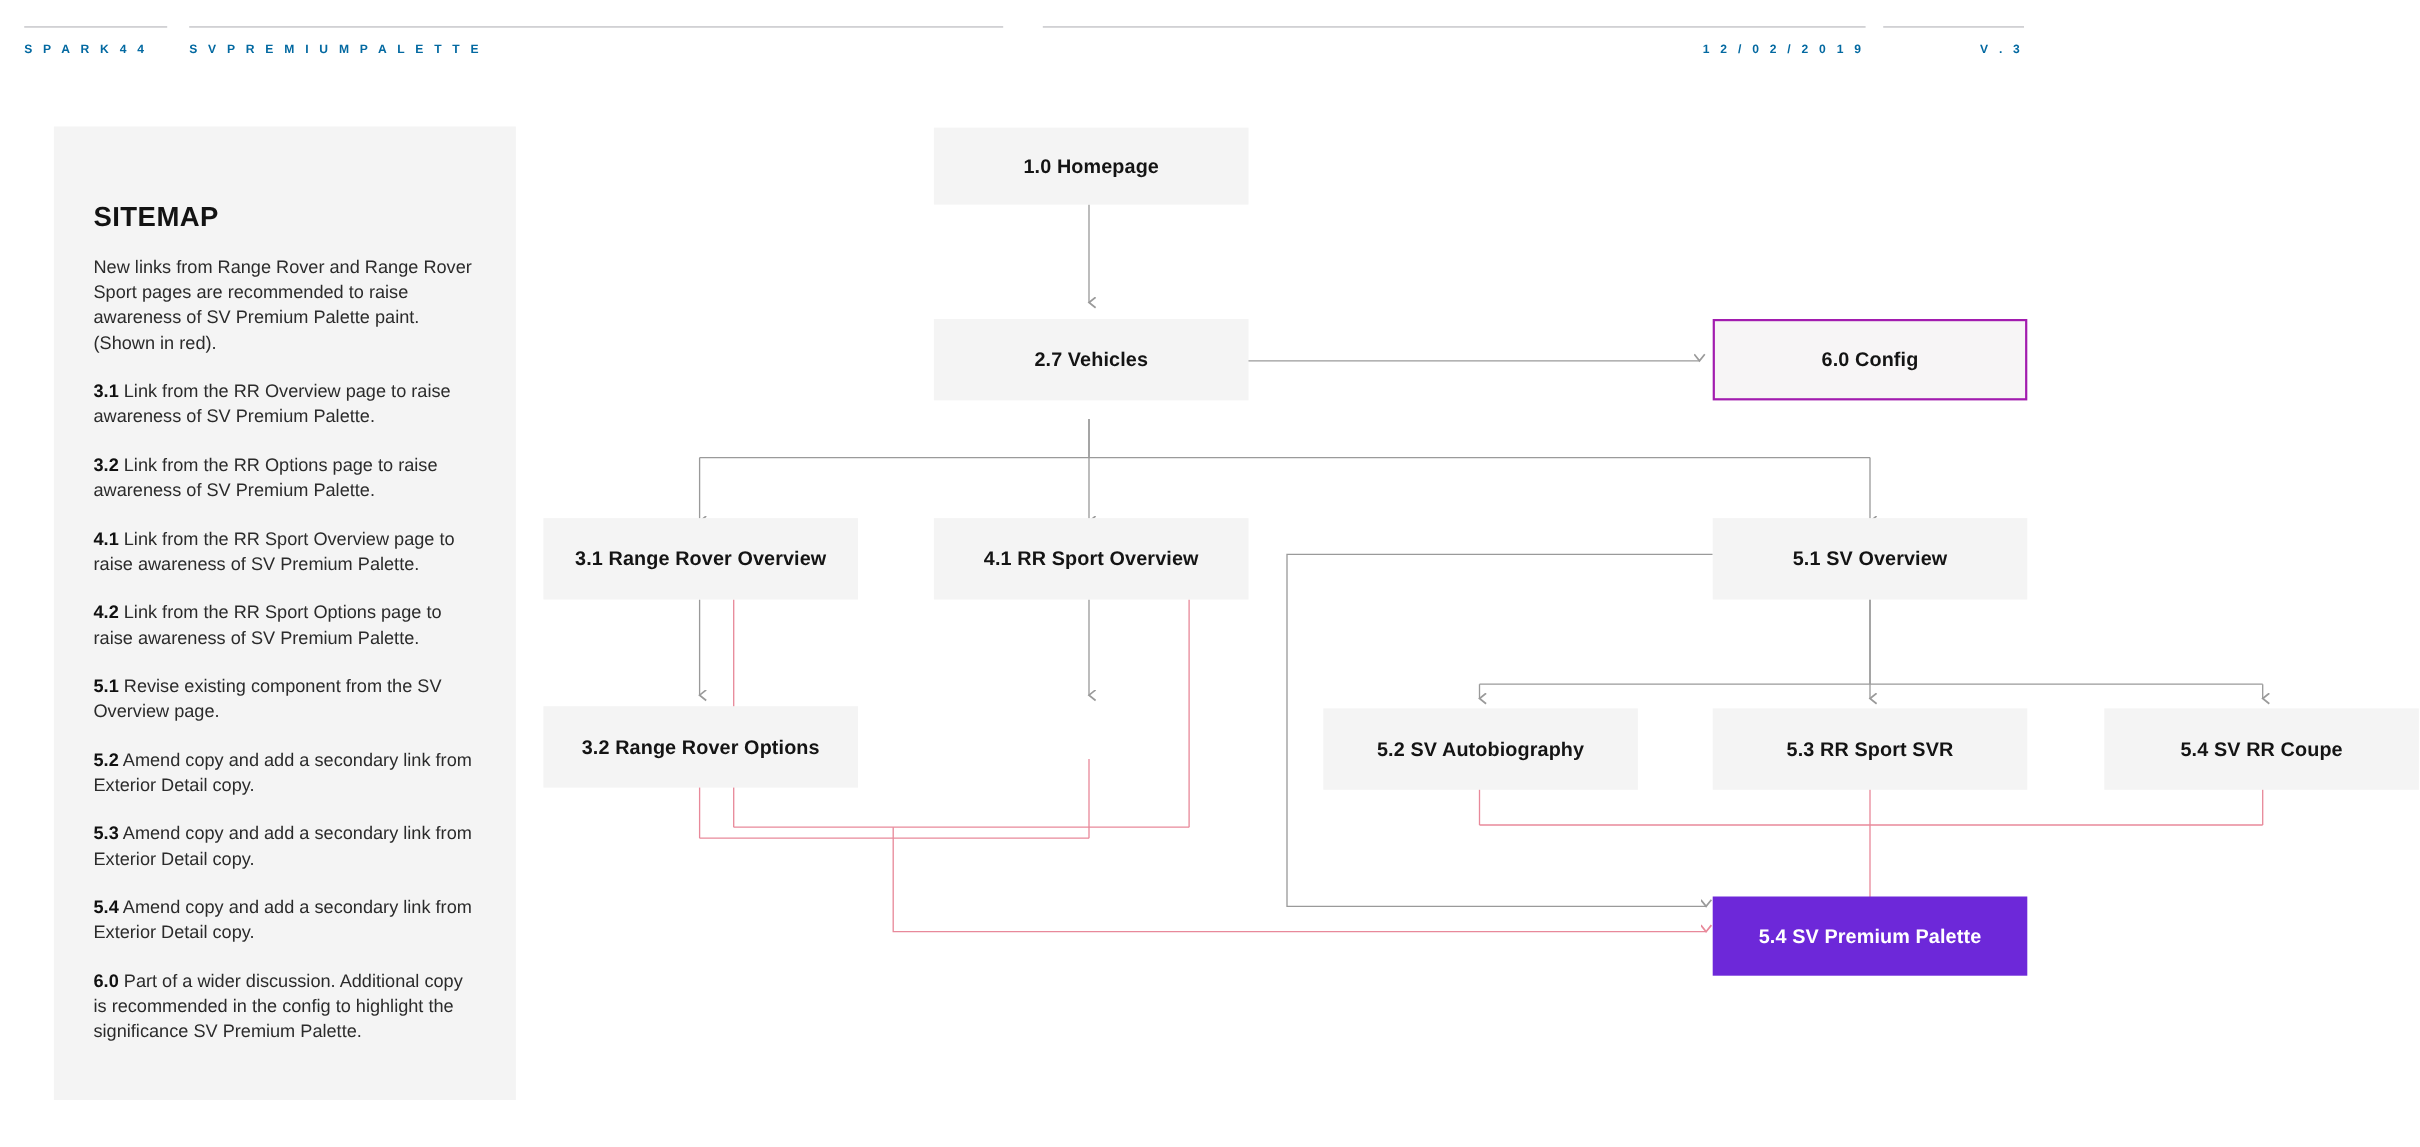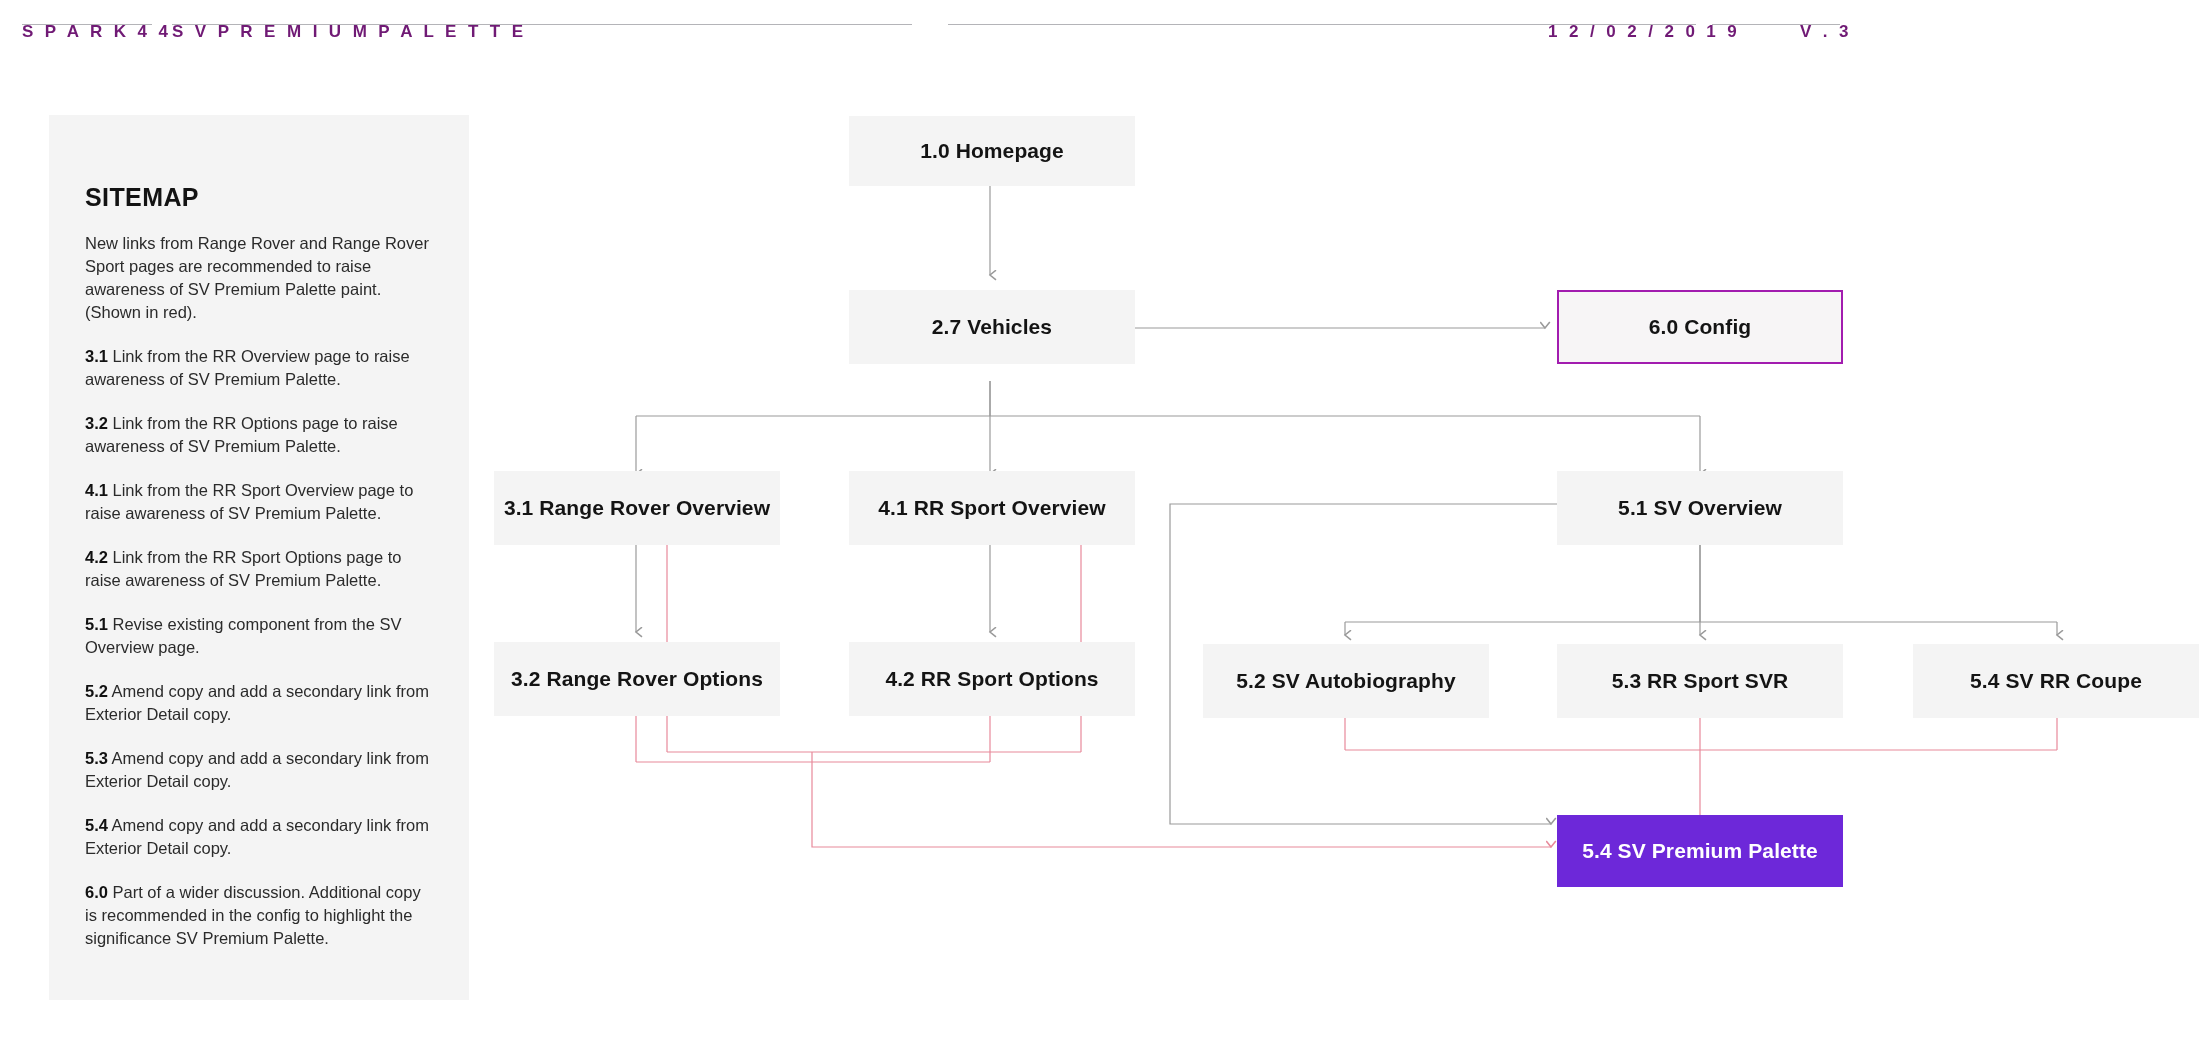--- a/index.html
+++ b/index.html
@@ -13,23 +13,23 @@
   
   .header { position: absolute; left: 0; top: 0; width: 2200px; height: 62px; }
   .hdr-rule {
     position: absolute; top: 24px; height: 1px; background: #b4b4b8;
   }
   .hdr-rule.r1 { left: 22px;   width: 130px; }
   .hdr-rule.r2 { left: 172px;  width: 740px; }
   .hdr-rule.r3 { left: 948px;  width: 748px; }
   .hdr-rule.r4 { left: 1712px; width: 128px; }
   .hdr-txt {
-    position: absolute; top: 22px;
-    font-size: 17px; font-weight: bold; letter-spacing: 3.4px;
-    color: #701a75; white-space: nowrap;
+    position: absolute; top: 39px;
+    font-size: 11px; font-weight: bold; letter-spacing: 3.4px;
+    color: #0369a1; white-space: nowrap;
   }
   .hdr-txt.t1 { left: 22px; }
   .hdr-txt.t2 { left: 172px; }
   .hdr-txt.t3 { left: 1548px; }
   .hdr-txt.t4 { left: 1800px; }
 
   
   .sidebar {
     position: absolute; left: 49px; top: 115px;
     width: 420px; height: 885px;
@@ -45,21 +45,21 @@
     margin-bottom: 21px;
   }
   .side-p b { font-weight: bold; color: #111; }
 
   
   .canvas { position: absolute; left: 0; top: 0; width: 2200px; height: 1043px; }
   .node {
     position: absolute;
     background: #f4f4f4;
     display: flex; align-items: center; justify-content: center;
-    font-size: 21px; font-weight: bold; color: #141414;
+    font-size: 18px; font-weight: bold; color: #141414;
     text-align: center; letter-spacing: 0.1px;
   }
   .node.outlined { border: 2px solid #a21caf; background: #f7f5f6; }
   .node.highlight { background: #6d28d9; color: #ffffff; }
 
   svg.links { position: absolute; left: 0; top: 0; width: 2200px; height: 1043px; pointer-events: none; }
 </style>
 </head>
 <body>
 
@@ -165,23 +165,20 @@
   </div>
 
   <div class="node" style="left:1557px; top:471px; width:286px; height:74px;">
     <span>5.1 SV Overview</span>
   </div>
 
   <div class="node" style="left:494px; top:642px; width:286px; height:74px;">
     <span>3.2 Range Rover Options</span>
   </div>
 
-  <div class="node" style="left:849px; top:642px; width:286px; height:74px;">
-    <span>4.2 RR Sport Options</span>
-  </div>
 
   <div class="node" style="left:1203px; top:644px; width:286px; height:74px;">
     <span>5.2 SV Autobiography</span>
   </div>
 
   <div class="node" style="left:1557px; top:644px; width:286px; height:74px;">
     <span>5.3 RR Sport SVR</span>
   </div>
 
   <div class="node" style="left:1913px; top:644px; width:286px; height:74px;">

